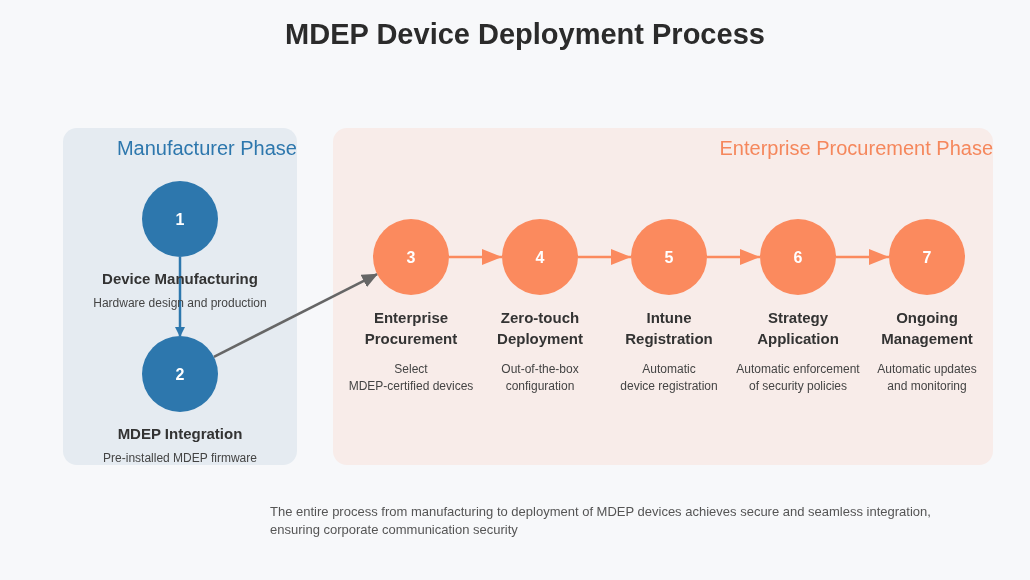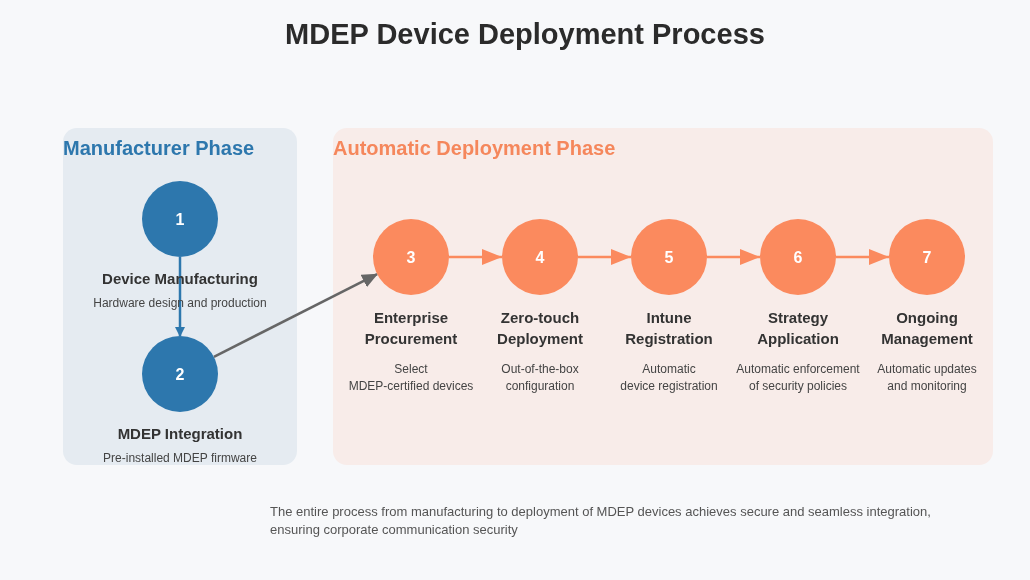--- a/index.html
+++ b/index.html
@@ -12,22 +12,22 @@
     .page-title {
       position: absolute; left: 0; top: 18px; width: 1050px;
       text-align: center; font-size: 29px; font-weight: bold; color: #2b2b2b;
     }
     .phase-box {
       position: absolute; border-radius: 14px;
     }
     .phase-manu { left: 63px; top: 128px; width: 234px; height: 337px; background: #e5ebf1; }
     .phase-ent { left: 333px; top: 128px; width: 660px; height: 337px; background: #f8ece9; }
     .phase-title {
-      position: absolute; left: 0; top: 9px; width: 100%; text-align: left;
-      font-size: 20px; font-weight: bold;
+      position: absolute; left: 0; top: 9px; width: 100%; text-align: right;
+      font-size: 20px; font-weight: normal;
     }
     .phase-manu .phase-title { color: #2d77ad; }
     .phase-ent .phase-title { color: #f5875c; }
     svg.diagram { position: absolute; left: 0; top: 0; width: 1030px; height: 580px; overflow: visible; }
     .node-num { font-family: "Liberation Sans", sans-serif; font-size: 16px; font-weight: bold; fill: #ffffff; }
     .node-label { font-family: "Liberation Sans", sans-serif; font-size: 15px; font-weight: bold; fill: #333333; }
     .node-desc { font-family: "Liberation Sans", sans-serif; font-size: 12px; fill: #444444; }
     .footer {
       position: absolute; left: 270px; top: 503px; width: 700px;
       font-size: 13px; color: #555555; line-height: 18px;
@@ -35,21 +35,21 @@
   </style>
 </head>
 <body>
 
 <div class="page-title">MDEP Device Deployment Process</div>
 
 <div class="phase-box phase-manu">
   <div class="phase-title">Manufacturer Phase</div>
 </div>
 <div class="phase-box phase-ent">
-  <div class="phase-title">Automatic Deployment Phase</div>
+  <div class="phase-title">Enterprise Procurement Phase</div>
 </div>
 
 <svg class="diagram" xmlns="http://www.w3.org/2000/svg">
   <defs>
     <marker id="arrow-blue" markerWidth="10" markerHeight="10" refX="9" refY="5" orient="auto" markerUnits="userSpaceOnUse">
       <path d="M0,0 L10,5 L0,10 z" fill="#2d77ad"></path>
     </marker>
     <marker id="arrow-gray" markerWidth="16" markerHeight="14" refX="15" refY="7" orient="auto" markerUnits="userSpaceOnUse">
       <path d="M0,0 L16,7 L0,14 z" fill="#666666"></path>
     </marker>

